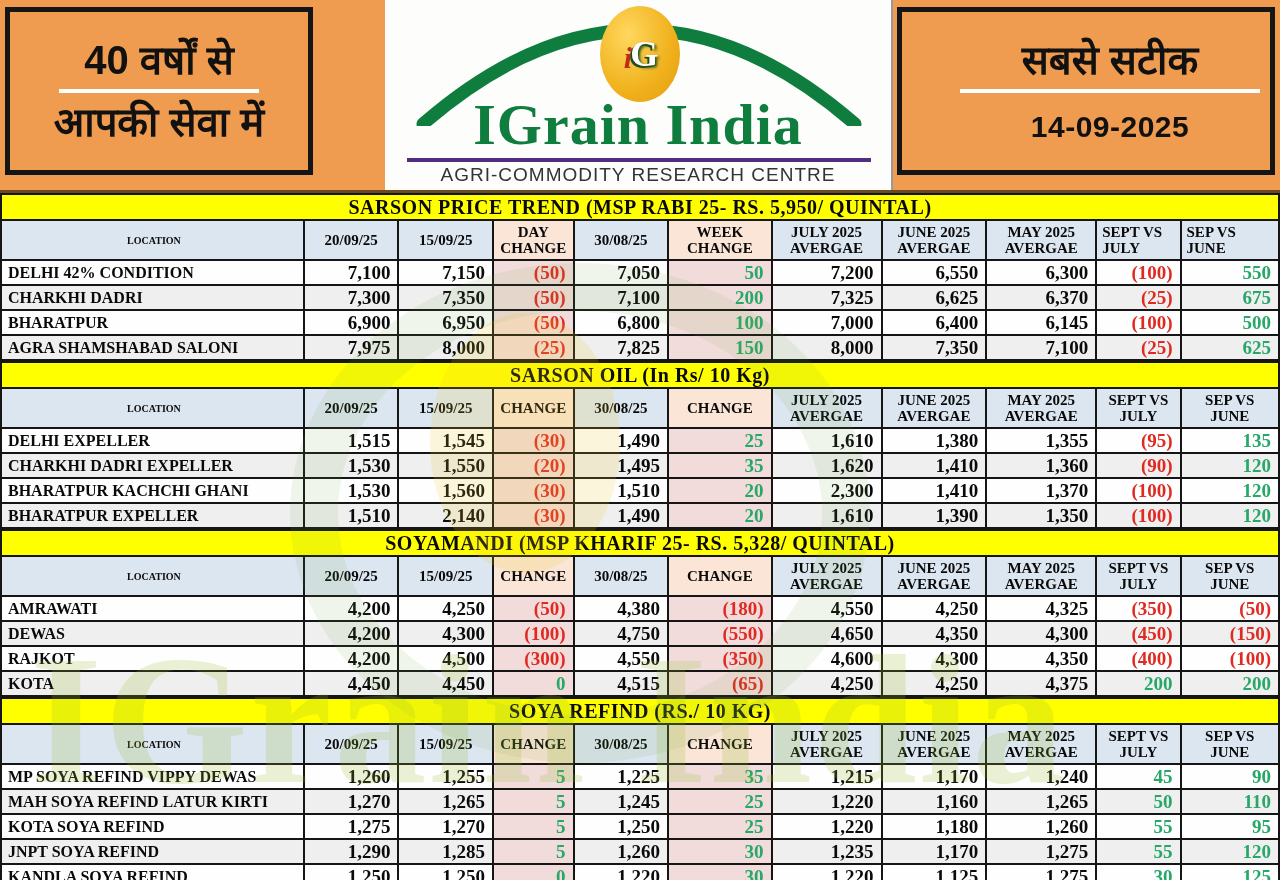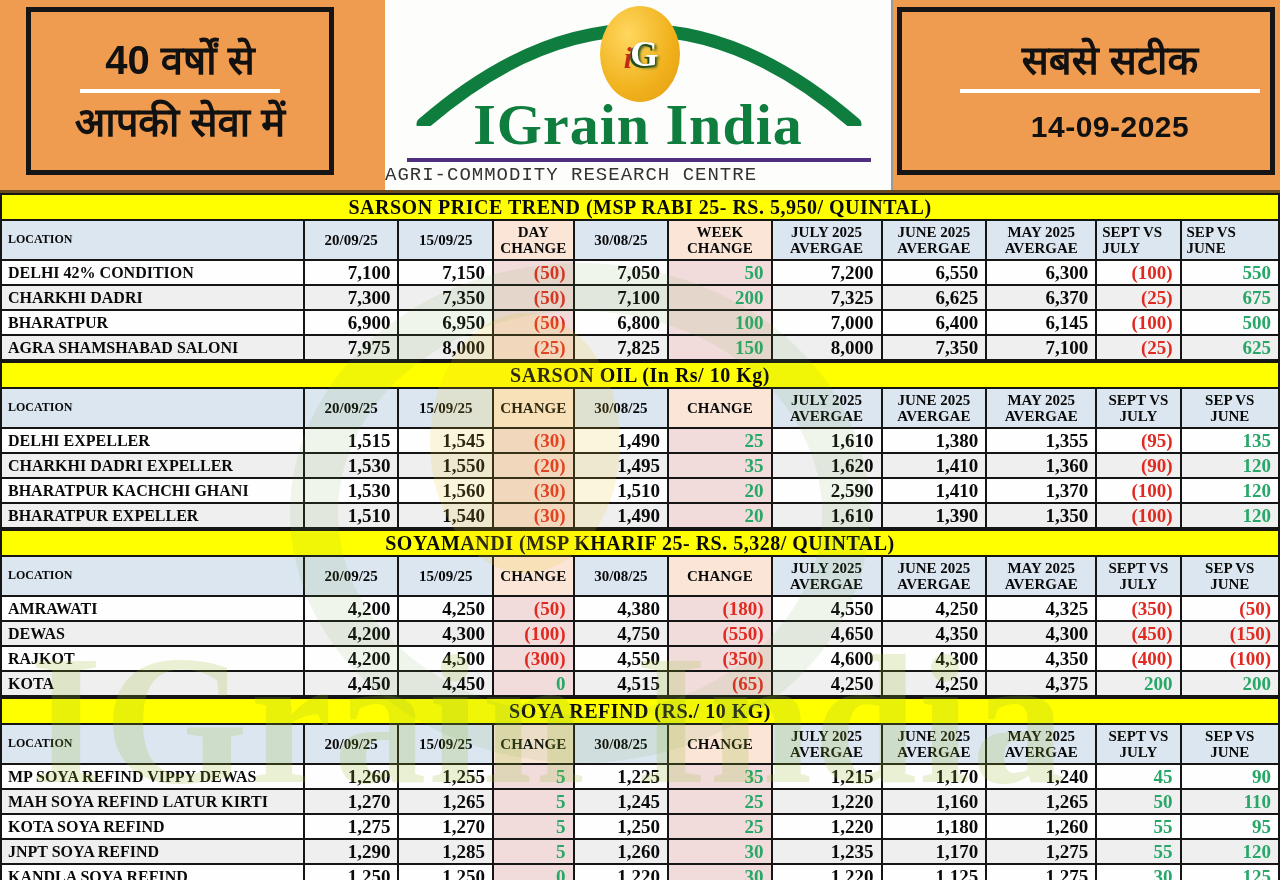--- a/index.html
+++ b/index.html
@@ -19,21 +19,21 @@
   }
   body { width: 1280px; height: 880px; overflow: hidden; background: #fff;
          font-family: "Liberation Serif", "DejaVu Serif", serif; }
   .page { width: 1280px; height: 880px; position: relative; background: #fff; }
 
   
   .banner { position: relative; width: 1280px; height: 190px; background: var(--orange); }
   .side-box { position: absolute; top: 7px; height: 168px; border: 5px solid var(--ink);
               display: flex; flex-direction: column; align-items: center; justify-content: center;
               font-family: "Liberation Sans", "DejaVu Sans", sans-serif; color: #111; }
-  .side-box.left  { left: 5px;  width: 308px; margin-left: 21px; }
+  .side-box.left  { left: 5px;  width: 308px; }
   .side-box.right { left: 897px; width: 378px; padding-left: 48px; }
   .hindi-big { font-size: 40px; font-weight: bold; line-height: 1.1; white-space: nowrap; }
   .white-rule { height: 4px; background: #fff; margin: 7px 0; }
   .white-rule.w1 { width: 200px; }
   .white-rule.w2 { width: 300px; }
   .date-text { font-size: 30px; font-weight: bold; margin-top: 10px; letter-spacing: 0.5px; }
 
   .logo-box { position: absolute; left: 385px; top: 0; width: 508px; height: 190px;
               background: #fdfdfc; border-right: 2px solid #9a9a9a; }
   .logo-arch { position: absolute; left: 28px; top: 14px; width: 452px; height: 112px; }
@@ -41,34 +41,34 @@
                 background: radial-gradient(ellipse at 35% 30%, #ffd75e 0%, #f0b11c 60%, #e39c12 100%);
                 border-radius: 50%; display: flex; align-items: center; justify-content: center; }
   .badge-i { font-style: italic; font-weight: bold; font-size: 30px; color: #c22a18;
              transform: translate(2px, 4px); }
   .badge-g { font-weight: bold; font-size: 36px; color: #fff;
              text-shadow: -2px 2px 0 #1d4d20, 2px 2px 3px #1d4d20; }
   .logo-name { position: absolute; top: 96px; width: 100%; text-align: center;
                font-size: 58px; font-weight: bold; color: var(--logo-green);
                font-family: "Liberation Serif", serif; line-height: 1; letter-spacing: 1px; }
   .logo-rule { position: absolute; top: 158px; left: 22px; width: 464px; height: 4px; background: var(--purple); }
-  .logo-tagline { position: absolute; top: 164px; width: 100%; text-align: left;
-                  font-family: Liberation Mono, monospace; font-size: 19px; color: #333;
+  .logo-tagline { position: absolute; top: 164px; width: 100%; text-align: center;
+                  font-family: Liberation Sans, sans-serif; font-size: 19px; color: #333;
                   letter-spacing: 1px; }
 
   
   .tables { position: relative; width: 1280px; height: 690px; border-top: 3px solid #6b4a1f; }
   .t-title { height: 26px; background: var(--yellow); border: 2px solid var(--ink); border-bottom: none;
              text-align: center; font-size: 20px; font-weight: bold; color: #0a0a0a;
              line-height: 24px; letter-spacing: 0.5px; }
   table { width: 100%; border-collapse: collapse; table-layout: fixed; }
   th, td { border: 2px solid var(--ink); overflow: hidden; }
   th { background: var(--hdr-blue); font-size: 15px; font-weight: bold; height: 40px;
        line-height: 1.1; text-align: center; padding: 0 3px; color: #0a0a0a; }
-  th.th-loc { text-align: left; padding-left: 6px; font-size: 12px; }
+  th.th-loc { text-align: center; padding-left: 6px; font-size: 10px; }
   th.th-chg { background: var(--hdr-peach); text-align: center; }
   th.th-left { text-align: left; padding-left: 5px; }
   td { height: 25px; font-size: 19px; font-weight: bold; text-align: right;
        padding: 0 7px 0 2px; color: #0a0a0a; line-height: 1; }
   td.loc { text-align: left; font-size: 16px; padding-left: 6px; }
   tr.even td { background: #fefefe; }
   tr.odd  td { background: var(--row-gray); }
   td.chg-bg { background: var(--chg-pink) !important; }
   td.neg { color: var(--neg); }
   td.pos { color: var(--pos); margin-left: 28px; }
@@ -267,30 +267,30 @@
               <td class="neg">(90)</td>
               <td class="pos">120</td>
             </tr>
             <tr class="even">
               <td class="loc">BHARATPUR KACHCHI GHANI</td>
               <td>1,530</td>
               <td>1,560</td>
               <td class="neg chg-bg">(30)</td>
               <td>1,510</td>
               <td class="pos chg-bg">20</td>
-              <td>2,590</td>
+              <td>2,300</td>
               <td>1,410</td>
               <td>1,370</td>
               <td class="neg">(100)</td>
               <td class="pos">120</td>
             </tr>
             <tr class="odd">
               <td class="loc">BHARATPUR EXPELLER</td>
               <td>1,510</td>
-              <td>1,540</td>
+              <td>2,140</td>
               <td class="neg chg-bg">(30)</td>
               <td>1,490</td>
               <td class="pos chg-bg">20</td>
               <td>1,610</td>
               <td>1,390</td>
               <td>1,350</td>
               <td class="neg">(100)</td>
               <td class="pos">120</td>
             </tr>
           </tbody>

